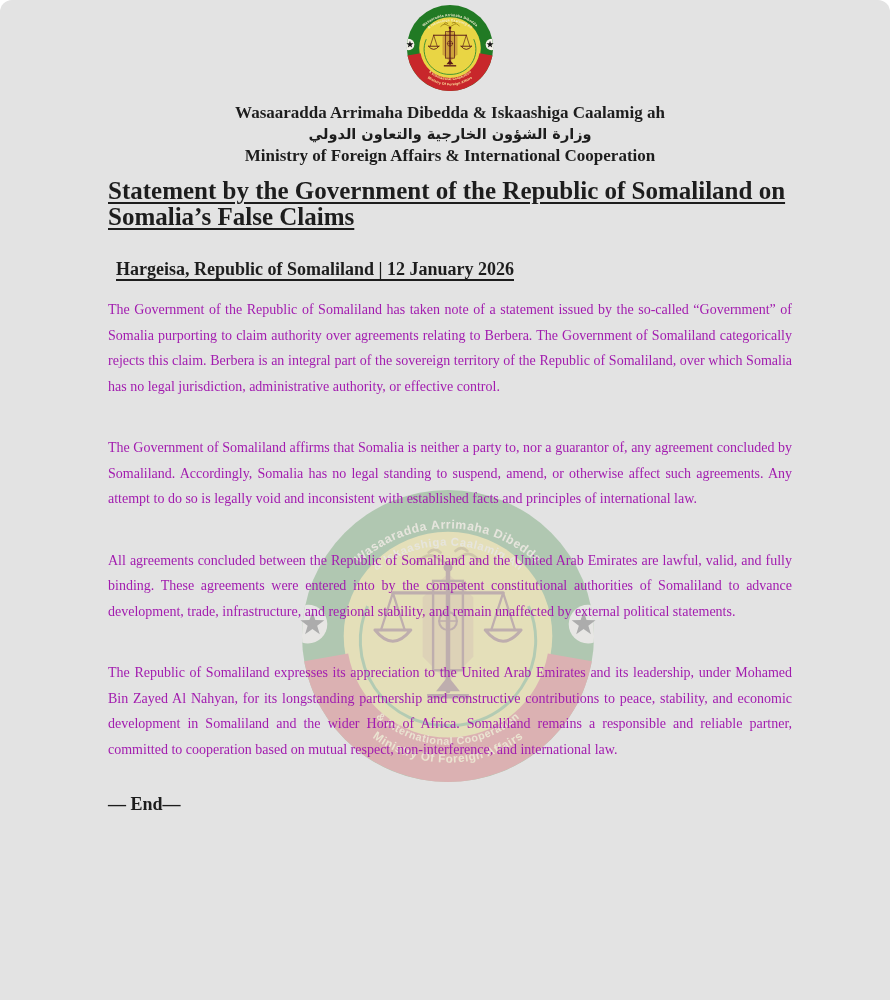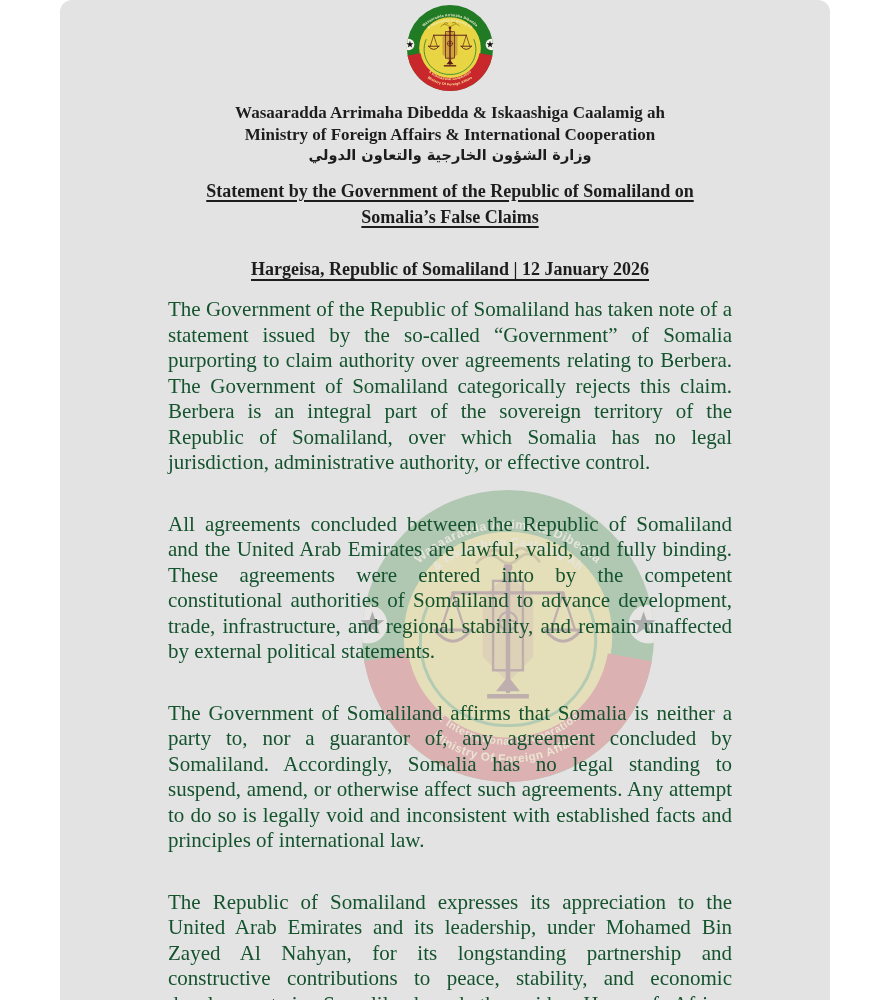--- a/index.html
+++ b/index.html
@@ -1,17 +1,17 @@
 <!DOCTYPE html>
 <html><head>
 <meta charset="utf-8">
 <style>
   html,body { margin:0; padding:0; background:#ffffff; }
   .page {
-    width:770px; height:1000px; margin:0 auto; position:relative;
+    width:890px; height:1000px; margin:0 auto; position:relative;
     background:#e3e3e3; overflow:hidden; border-radius:12px 12px 0 0;
     font-family:"Liberation Serif","DejaVu Serif",serif; color:#1d1d1d;
   }
   .watermark {
     position:absolute; left:299px; top:487px; width:298px; height:298px;
     opacity:0.26; z-index:1; pointer-events:none;
   }
   .content { position:relative; z-index:2; padding:4px 98px 0 108px; }
   .masthead { text-align:center; }
   .logo { width:88px; height:88px; display:inline-block; }
@@ -19,31 +19,31 @@
   .org-line { font-weight:bold; font-size:17px; line-height:21.5px; }
   .org-line.arabic {
     font-family:"DejaVu Sans",sans-serif; font-size:14.5px; line-height:21px; font-weight:bold;
   }
   .kicker {
     margin:14px auto 0; text-align:center; font-size:17.5px; font-weight:bold;
     text-decoration:underline; text-underline-offset:3px; text-decoration-thickness:1.5px;
     line-height:23px;
   }
   .title {
-    margin:12px auto 12px; max-width:705px; text-align:center; font-size:18px; font-weight:bold;
+    margin:12px auto 12px; max-width:705px; font-size:25px; font-weight:bold;
     text-decoration:underline; text-underline-offset:3px; text-decoration-thickness:1.5px;
     line-height:26px;
   }
   .dateline {
-    margin:27px 0 16px; font-size:18px; font-weight:bold; line-height:24px;
-    text-decoration:underline; text-underline-offset:3.5px; text-decoration-thickness:1.5px;text-align:center;
+    margin:27px 8px 16px; font-size:18px; font-weight:bold; line-height:24px;
+    text-decoration:underline; text-underline-offset:3.5px; text-decoration-thickness:1.5px;
   }
   p.body-par {
-    margin:0 0 36px; font-size:21px; line-height:25.5px;
-    text-align:justify; text-justify:inter-word; color:#14532d;
+    margin:0 0 36px; font-size:14px; line-height:25.5px;
+    text-align:justify; text-justify:inter-word; color:#a21caf;
   }
   .endmark { font-weight:bold; font-size:18px; margin-top:-4px; }
   .defs-hidden { position:absolute; width:0; height:0; overflow:hidden; }
 </style>
 </head>
 <body>
 
 <svg class="defs-hidden" xmlns="http://www.w3.org/2000/svg" aria-hidden="true">
   <symbol id="emblem-sym" viewBox="0 0 200 200">
     <defs>
@@ -127,31 +127,31 @@
     </svg>
 
   <div class="content">
 
     <div class="masthead">
       <svg class="logo" viewBox="0 0 200 200">
           <use href="#emblem-sym"></use>
         </svg>
       <div class="org">
         <div class="org-line">Wasaaradda Arrimaha Dibedda &amp; Iskaashiga Caalamig ah</div>
+        <div class="org-line arabic" dir="rtl">وزارة الشؤون الخارجية والتعاون الدولي</div>
         <div class="org-line">Ministry of Foreign Affairs &amp; International Cooperation</div>
-        <div class="org-line arabic" dir="rtl">وزارة الشؤون الخارجية والتعاون الدولي</div>
       </div>
     </div>
 
 
     <h1 class="title">Statement by the Government of the Republic of Somaliland on Somalia’s False Claims</h1>
 
     <div class="dateline">Hargeisa, Republic of Somaliland | 12 January 2026</div>
 
     <p class="body-par">The Government of the Republic of Somaliland has taken note of a statement issued by the so-called “Government” of Somalia purporting to claim authority over agreements relating to Berbera. The Government of Somaliland categorically rejects this claim. Berbera is an integral part of the sovereign territory of the Republic of Somaliland, over which Somalia has no legal jurisdiction, administrative authority, or effective control.</p>
+    <p class="body-par">The Government of Somaliland affirms that Somalia is neither a party to, nor a guarantor of, any agreement concluded by Somaliland. Accordingly, Somalia has no legal standing to suspend, amend, or otherwise affect such agreements. Any attempt to do so is legally void and inconsistent with established facts and principles of international law.</p>
     <p class="body-par">All agreements concluded between the Republic of Somaliland and the United Arab Emirates are lawful, valid, and fully binding. These agreements were entered into by the competent constitutional authorities of Somaliland to advance development, trade, infrastructure, and regional stability, and remain unaffected by external political statements.</p>
-    <p class="body-par">The Government of Somaliland affirms that Somalia is neither a party to, nor a guarantor of, any agreement concluded by Somaliland. Accordingly, Somalia has no legal standing to suspend, amend, or otherwise affect such agreements. Any attempt to do so is legally void and inconsistent with established facts and principles of international law.</p>
     <p class="body-par">The Republic of Somaliland expresses its appreciation to the United Arab Emirates and its leadership, under Mohamed Bin Zayed Al Nahyan, for its longstanding partnership and constructive contributions to peace, stability, and economic development in Somaliland and the wider Horn of Africa. Somaliland remains a responsible and reliable partner, committed to cooperation based on mutual respect, non-interference, and international law.</p>
 
     <div class="endmark">— End—</div>
 
   </div>
 </div>
 
 </body></html>

